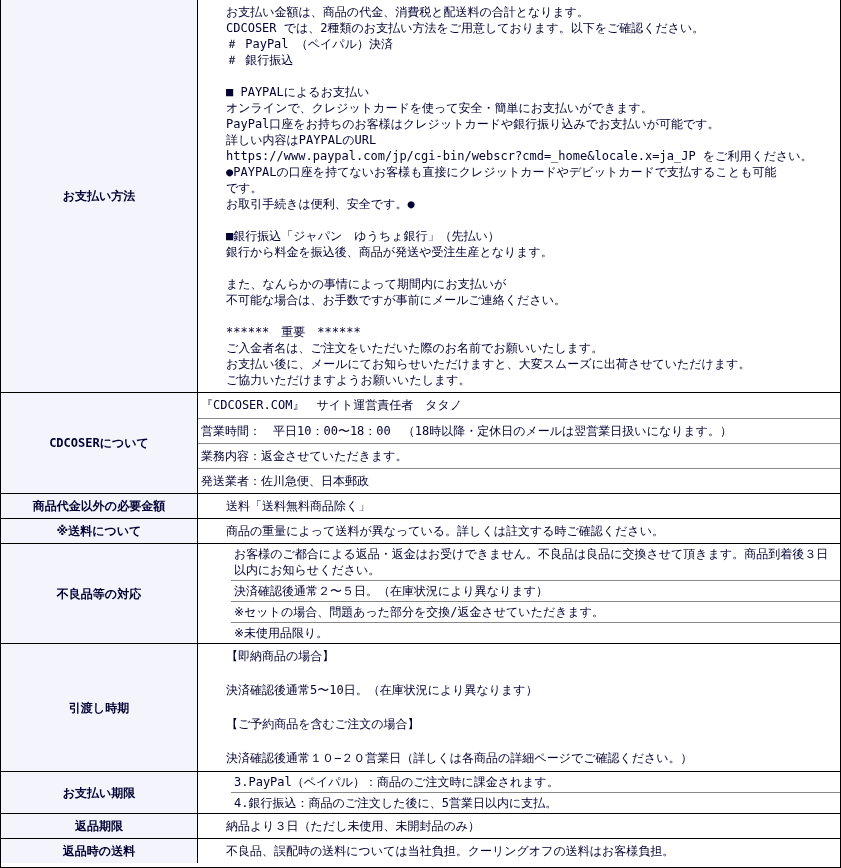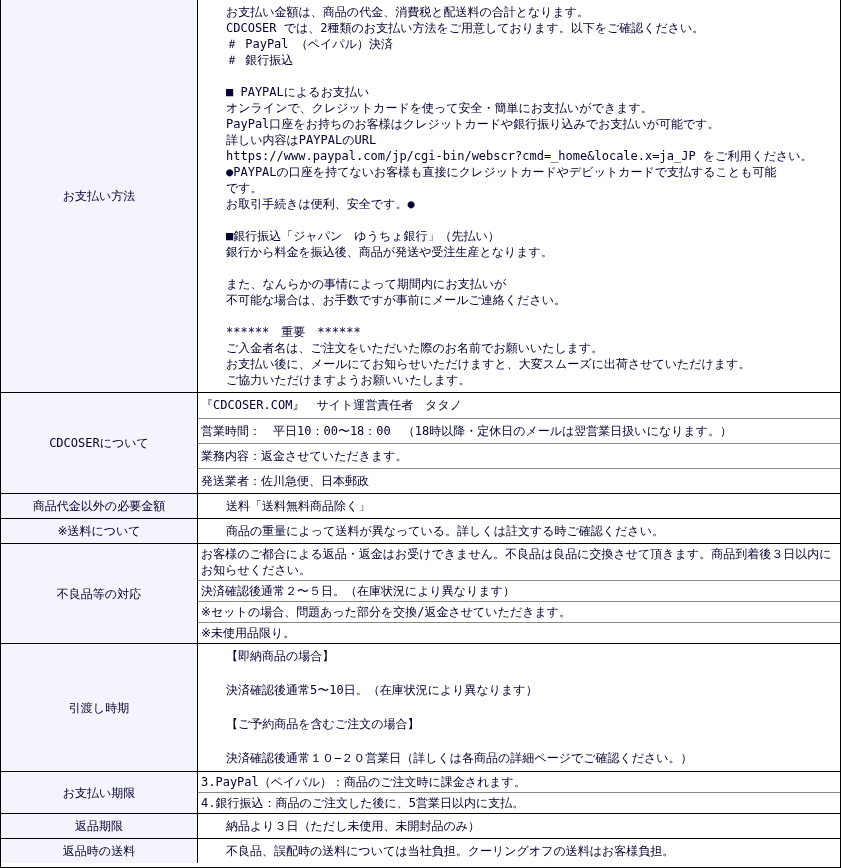--- a/index.html
+++ b/index.html
@@ -20,31 +20,31 @@
   .row + .row { border-top: 1px solid var(--row-border, #000000); }
   .hcell {
     flex: 0 0 197px;
     width: 197px;
     border-right: 1px solid var(--row-border, #000000);
     background: var(--header-bg, #f4f4fc);
     display: flex;
     align-items: center;
     justify-content: center;
     text-align: left;
-    font-weight: normal;
+    font-weight: bold;
     padding: 2px 4px;
   }
   .ccell { flex: 1 1 auto; min-width: 0; }
   .pad { padding: 4px 3px; margin-left: 25px; }
   .pre { white-space: pre-wrap; word-break: break-all; }
   .subrow {
     padding: 4px 3px;
     min-height: 25px;
   }
-  .subrow-sm { padding: 2px 3px; }
+  .subrow-sm { padding: 2px 3px; margin-left: 33px; }
   .ccell > .subrow + .subrow,
   .ccell > .subrow-sm + .subrow-sm { border-top: 1px solid var(--sub-border, #888888); }
   .bold { font-weight: bold; }
   .tall { line-height: 17px; }
 </style>
 </head>
 <body>
 
 <div class="doc">
 

